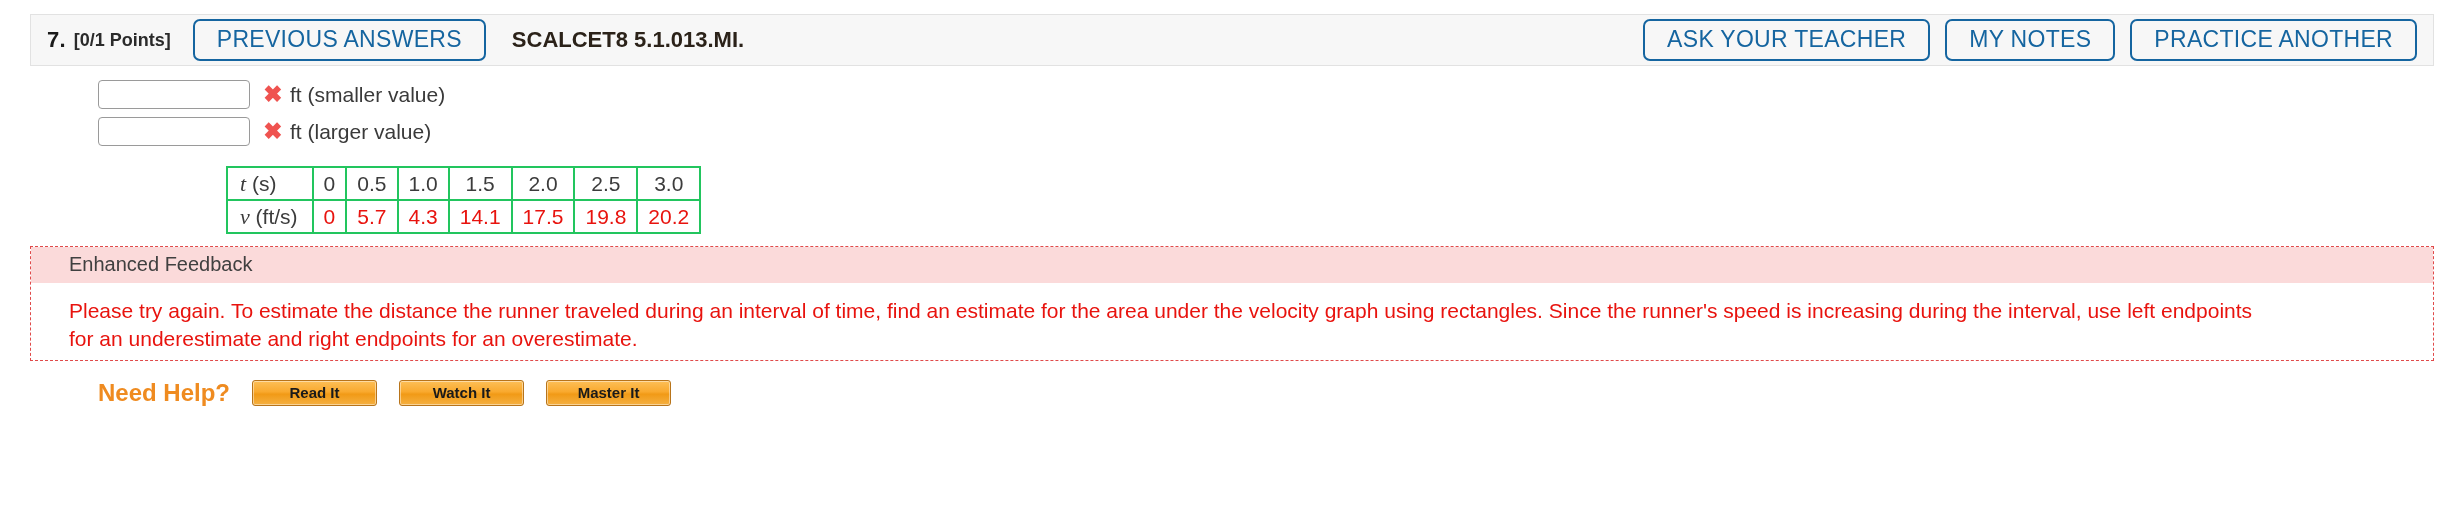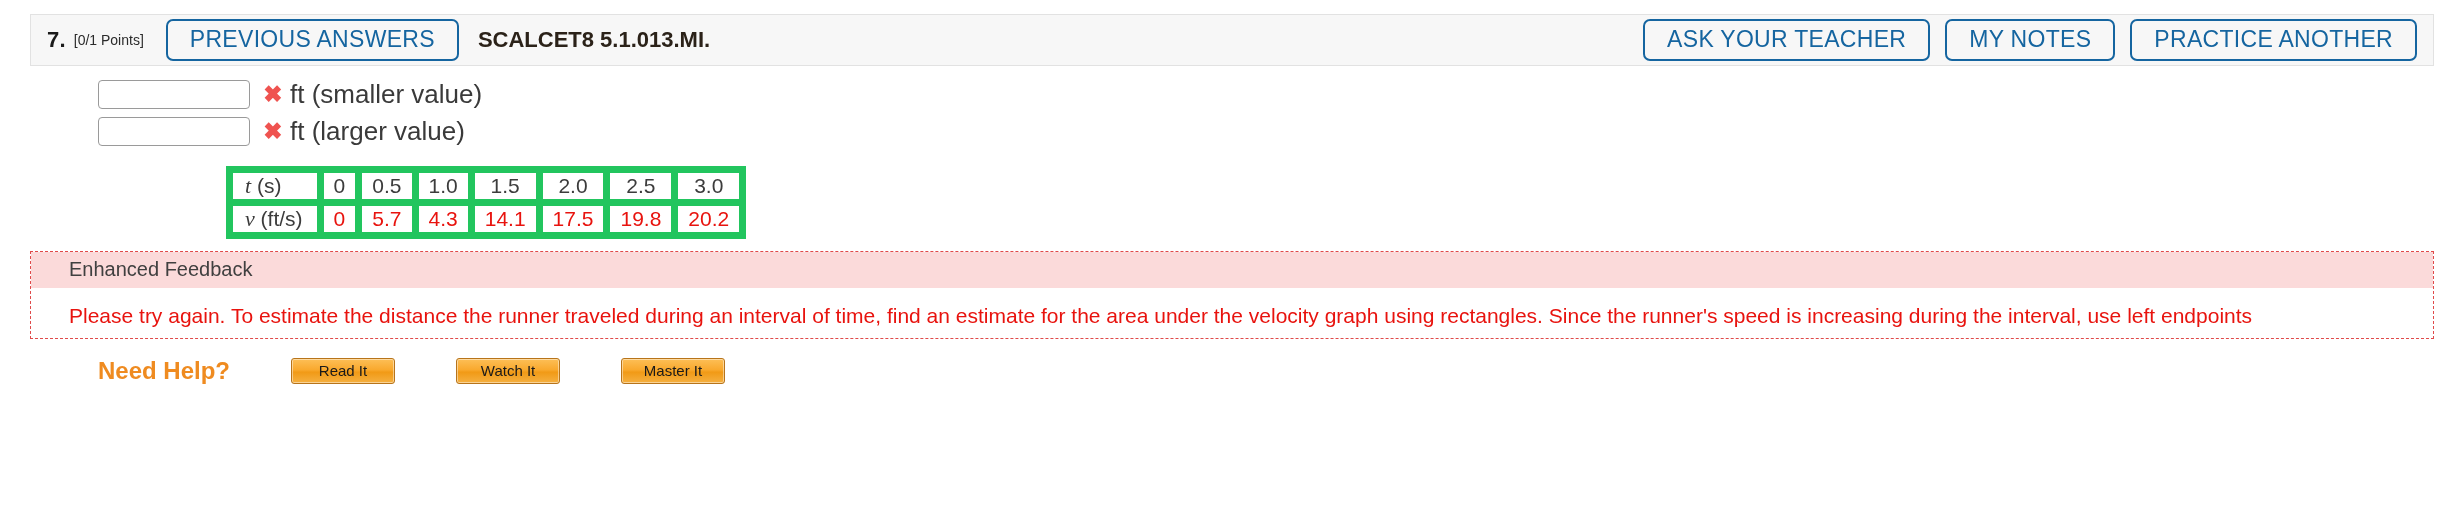--- a/index.html
+++ b/index.html
@@ -32,22 +32,22 @@
   }
   .qnum {
     font-size: 22px;
     font-weight: bold;
     color: #1b1b1b;
     letter-spacing: .2px;
     white-space: nowrap;
     margin-right: 8px;
   }
   .qpoints {
-    font-size: 14px;
-    font-weight: normal;
+    font-size: 18px;
+    font-weight: bold;
     color: #2b2b2b;
     white-space: nowrap;
     margin-right: 22px;
   }
   .btn-outline {
     border: 2px solid #1565a0;
     border-radius: 7px;
     background: #f7f7f7;
     color: #1565a0;
     font-size: 23px;
@@ -57,21 +57,21 @@
     margin-right: 15px;
     white-space: nowrap;
     line-height: 1;
     cursor: pointer;
   }
   .qcode {
     font-size: 22px;
     font-weight: bold;
     color: #2b2219;
     white-space: nowrap;
-    margin-left: 4px;
+    margin-left: 11px;
   }
   .spacer { flex: 1 1 auto; }
   .right-group { display: flex; align-items: center; }
   .right-group .btn-outline:last-child { margin-right: 0; }
 
   
   .body-wrap {
     position: absolute;
     left: 30px;
     top: 66px;
@@ -108,33 +108,33 @@
     text-align: center;
     color: #ef5350;
     font-size: 23px;
     font-weight: bold;
     line-height: 1;
     margin-left: 10px;
     margin-right: 4px;
     user-select: none;
   }
   .unit-label {
-    font-size: 26px;
+    font-size: 21px;
     color: #3a3a3a;
     white-space: nowrap;
   }
 
   
   .tbl-wrap { padding: 14px 0 0 196px; }
   table.dt {
     border-collapse: collapse;
     background: #ffffff;
   }
   table.dt td {
-    border: 7px solid #22c55e;
+    border: 2px solid #22c55e;
     font-size: 21px;
     text-align: center;
     color: #3c3c3c;
     height: 33px;
     padding: 0 10px;
     white-space: nowrap;
   }
   table.dt td.rowhdr {
     text-align: left;
     padding-left: 12px;
@@ -178,35 +178,34 @@
   }
   .nh-label {
     font-size: 24px;
     font-weight: bold;
     color: #ef8b20;
     margin-right: 22px;
     white-space: nowrap;
   }
   .nh-btn {
     display: inline-block;
-    width: 104px;
+    width: 125px;
     height: 26px;
     line-height: 24px;
     text-align: center;
     font-size: 15px;
-    font-weight: normal;
+    font-weight: bold;
     color: #1a1a1a;
     background: linear-gradient(to bottom, #fdbf57 0%, #f9a92e 45%, #f19a16 55%, #f5b041 100%);
     border: 1px solid #b8741a;
     border-radius: 3px;
     box-shadow: inset 0 0 0 1px rgba(255,255,255,.45);
     margin-right: 22px;
     cursor: pointer;
     white-space: nowrap;
-    margin-left: 39px;
   }
 </style>
 </head>
 <body>
 
 <div id="page">
 
   <div class="qheader">
     <span class="qnum">7.</span>
     <span class="qpoints">[0/1 Points]</span>
@@ -260,20 +259,21 @@
             <td>20.2</td>
           </tr>
         </tbody>
       </table>
     </div>
 
     <div class="feedback">
       <div class="fb-title">Enhanced Feedback</div>
       <div class="fb-body">
         <div>Please try again. To estimate the distance the runner traveled during an interval of time, find an estimate for the area under the velocity graph using rectangles. Since the runner's speed is increasing during the interval, use left endpoints</div>
+        <div>for an underestimate and right endpoints for an overestimate.</div>
       </div>
     </div>
 
     <div class="needhelp">
       <span class="nh-label">Need Help?</span>
       <span class="nh-btn">Read It</span>
       <span class="nh-btn">Watch It</span>
       <span class="nh-btn">Master It</span>
     </div>
 

